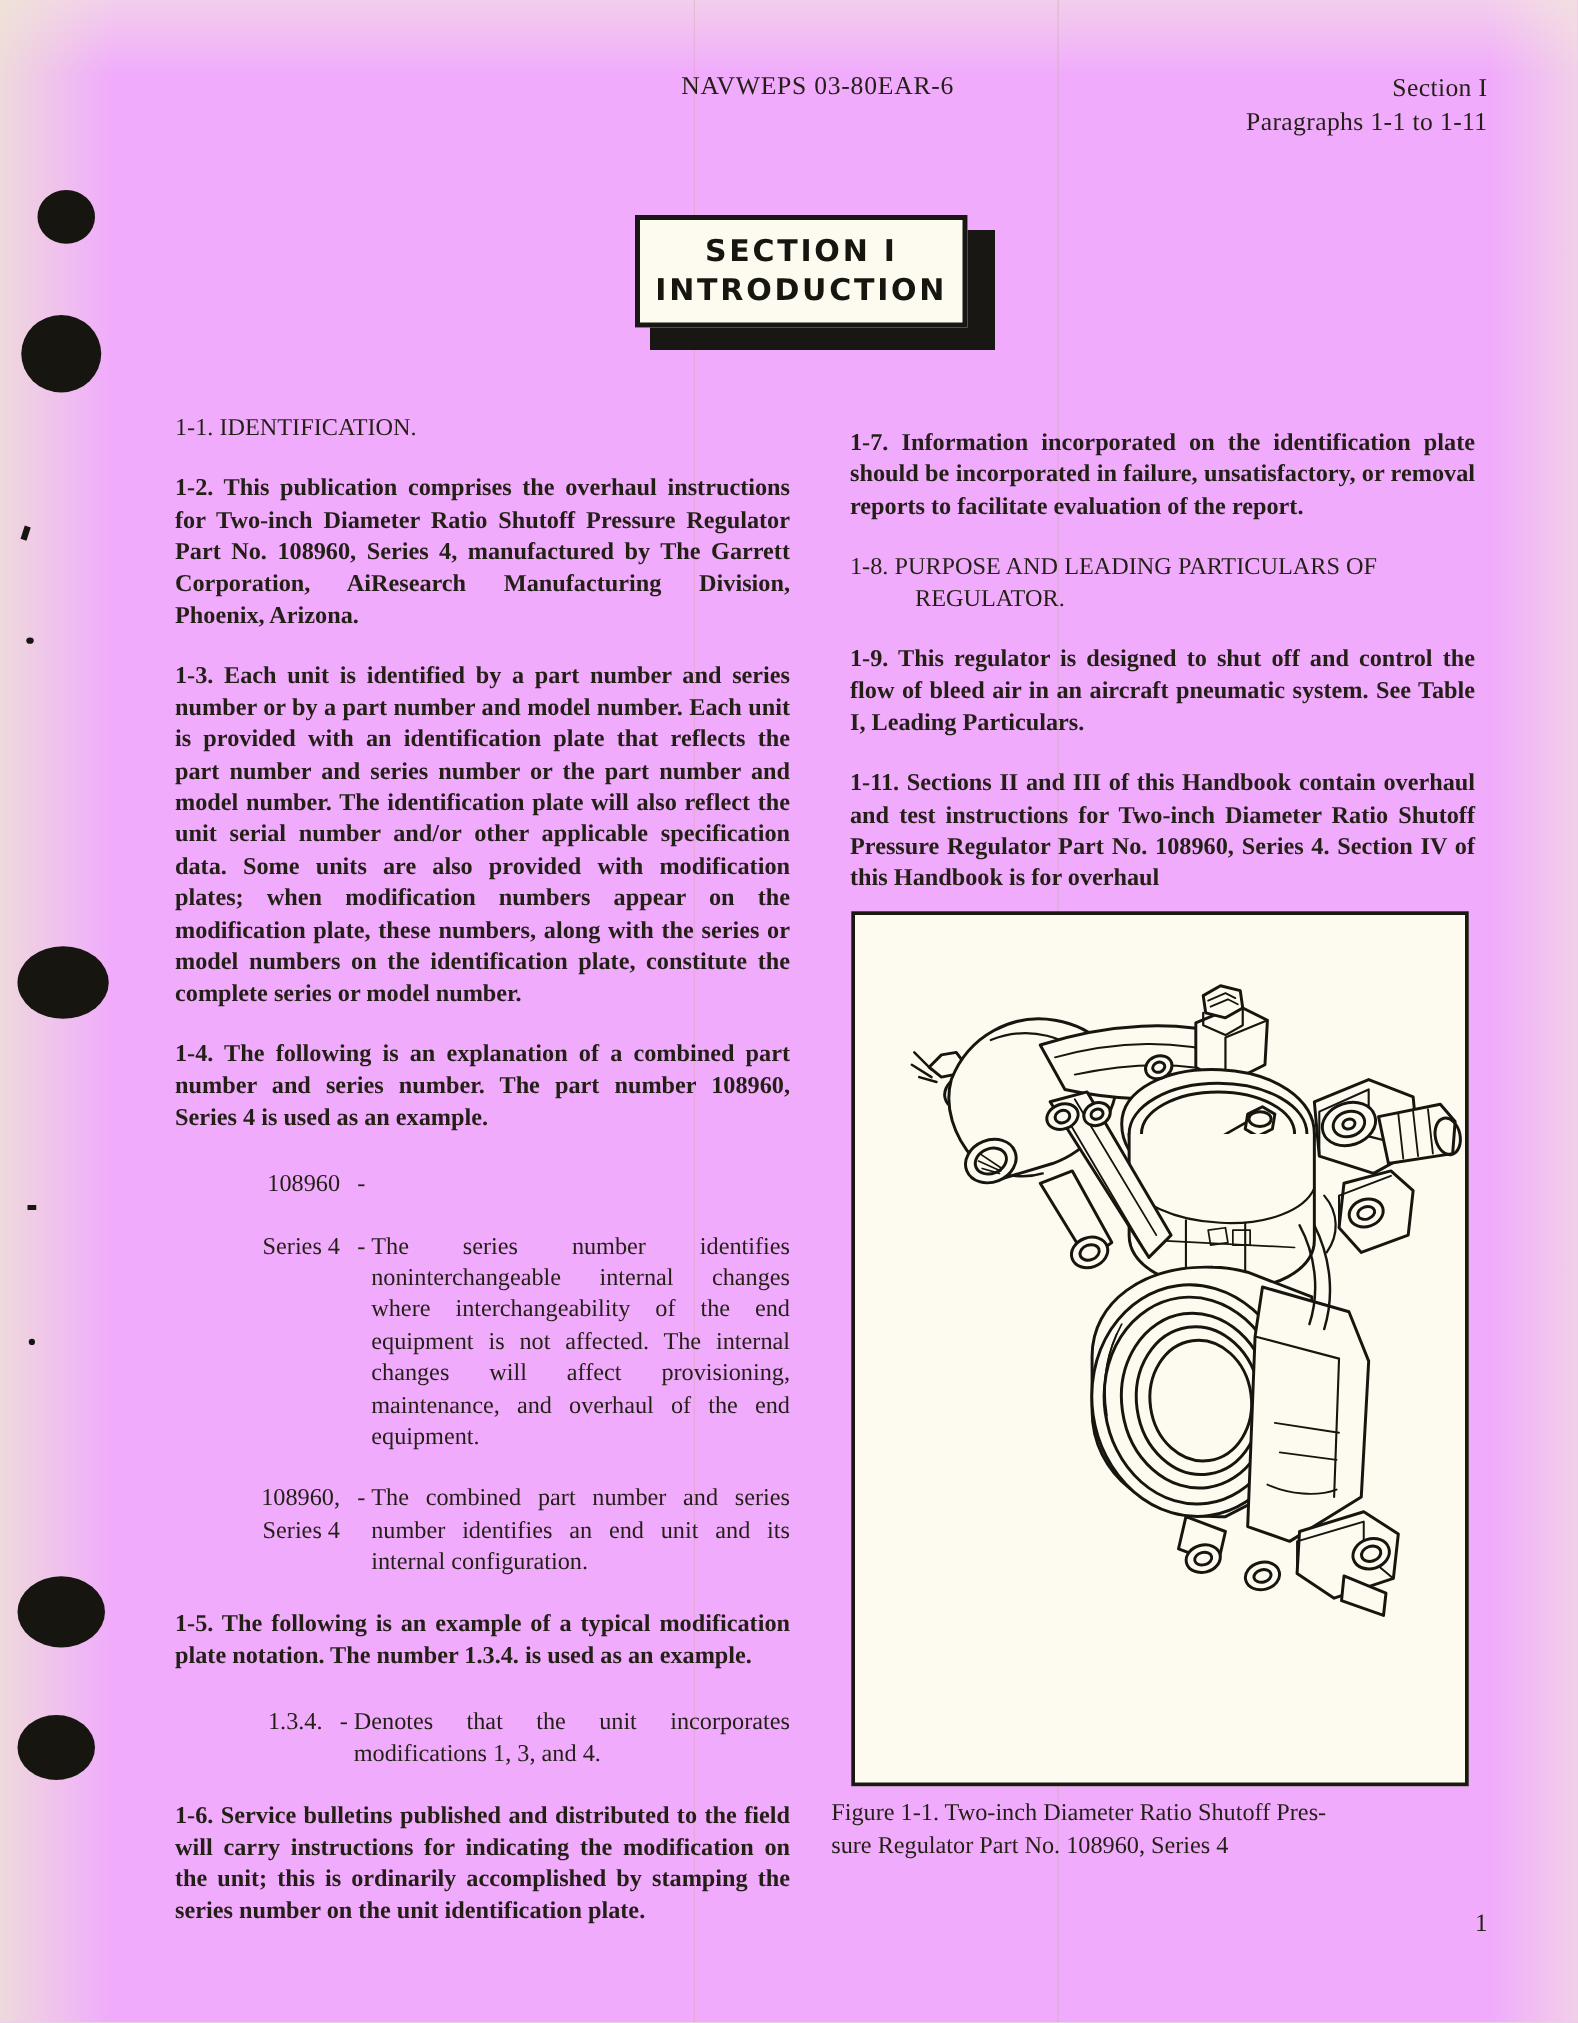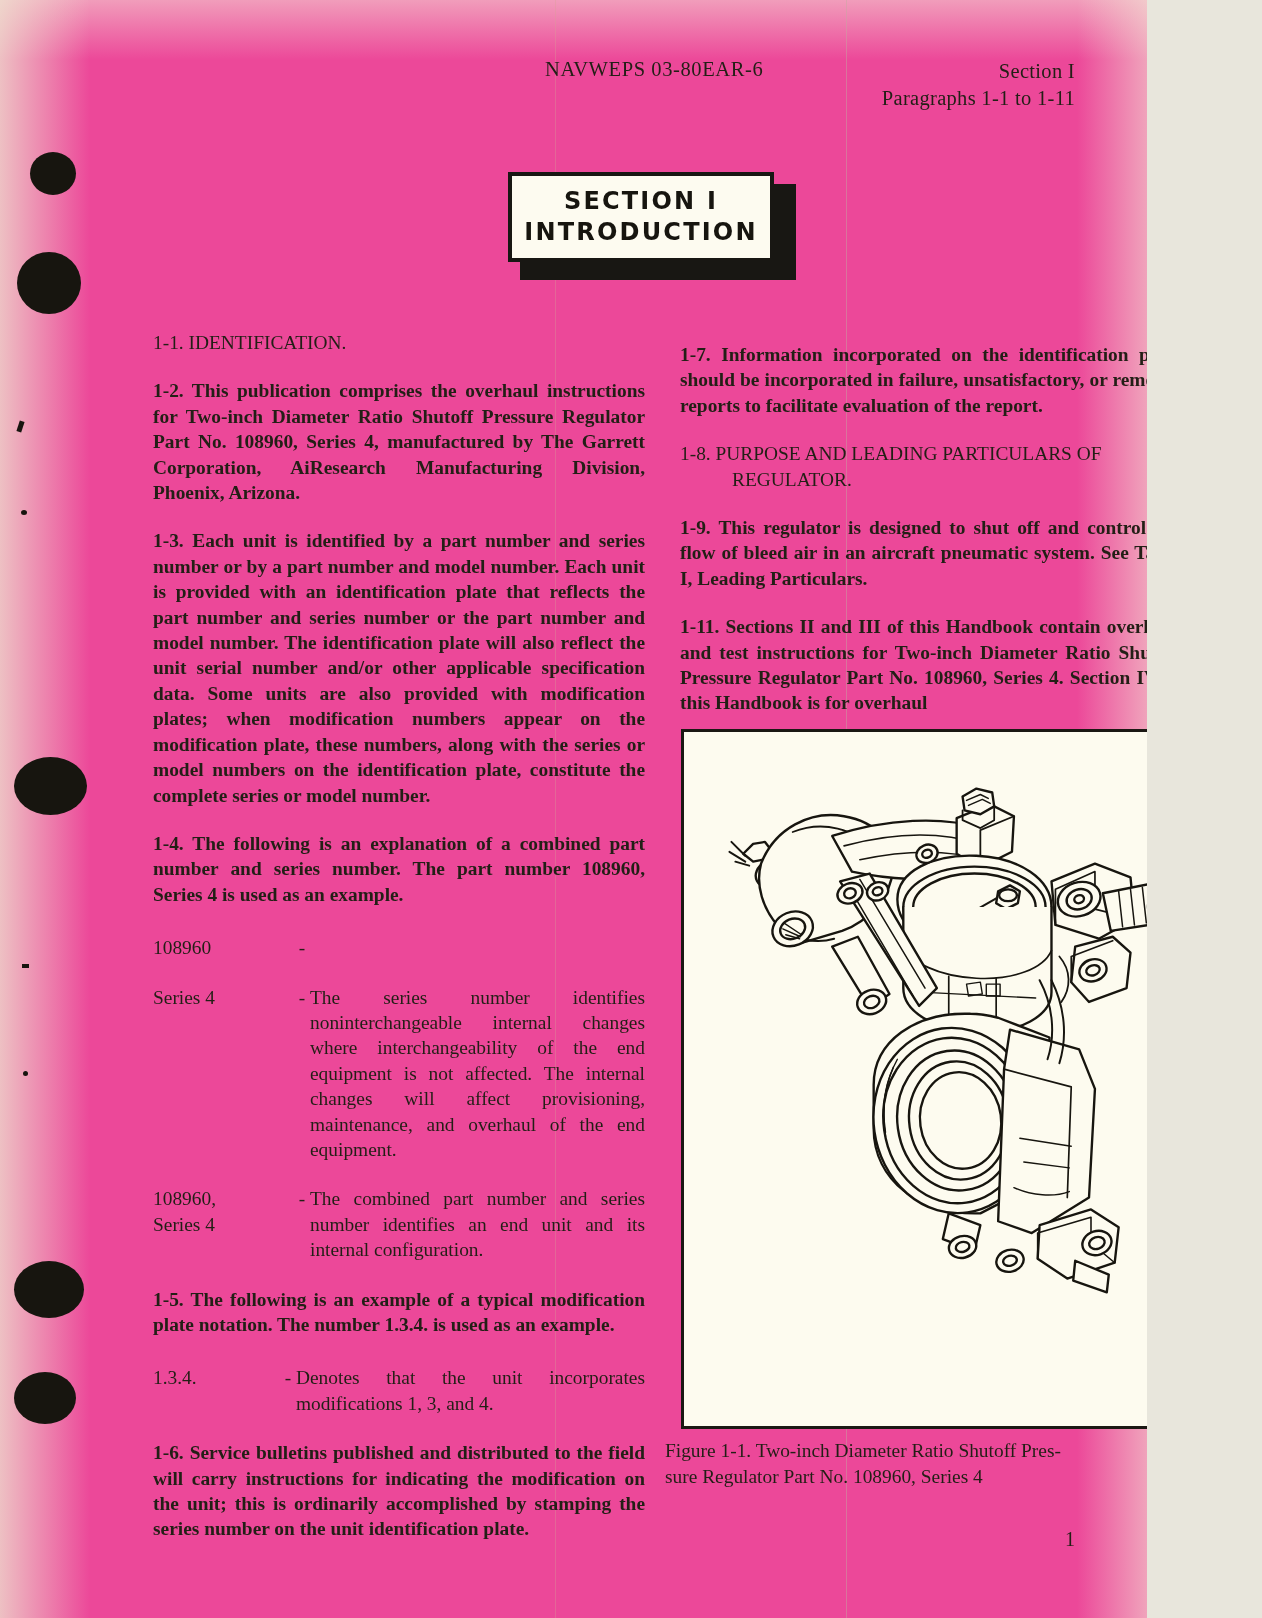--- a/index.html
+++ b/index.html
@@ -2,27 +2,26 @@
 <html><head>
 <meta charset="utf-8">
 <style>
   html, body {
     margin: 0;
     padding: 0;
     background: #e8e6dc;
   }
   .page {
     position: relative;
-    width: 1112px;
+    width: 1262px;
     height: 1618px;
-    background: #ec4899;
+    background: #f0abfc;
     overflow: hidden;
     font-family: "Liberation Serif", "DejaVu Serif", serif;
     color: #231f16;
-    padding-left: 35px;
   }
   
   .paper-tint {
     position: absolute;
     inset: 0;
     background:
       linear-gradient(90deg, rgba(238,233,209,.75) 0px, rgba(251,248,232,0) 90px),
       linear-gradient(270deg, rgba(243,238,216,.55) 0px, rgba(251,248,232,0) 70px),
       linear-gradient(180deg, rgba(246,241,220,.5) 0px, rgba(251,248,232,0) 60px);
     pointer-events: none;
@@ -98,21 +97,21 @@
     color: #17150f;
   }
 
   
   .col {
     position: absolute;
     top: 330px;
     font-size: 19.4px;
     line-height: 25.4px;
   }
-  .col-left  { left: 153px;  width: 492px; }
+  .col-left  { left: 140px;  width: 492px; }
   .col-right { left: 680px;  width: 500px; }
 
   p.para {
     margin: 12px 0 23px 0;
     text-align: justify;
     text-justify: inter-word;
     hyphens: none;
     font-weight: bold;
   }
   p.head {
@@ -125,20 +124,21 @@
   }
   p.last { margin-bottom: 0; }
 
   
   .defitem {
     display: flex;
     margin: 0 0 24px 0;
   }
   .defitem .dterm {
     flex: 0 0 132px;
+    text-align: right;
     padding-right: 9px;
     white-space: pre-line;
     line-height: 25.4px;
   }
   .defitem .ddash {
     flex: 0 0 16px;
     text-align: center;
   }
   .defitem .ddesc {
     flex: 1 1 auto;

